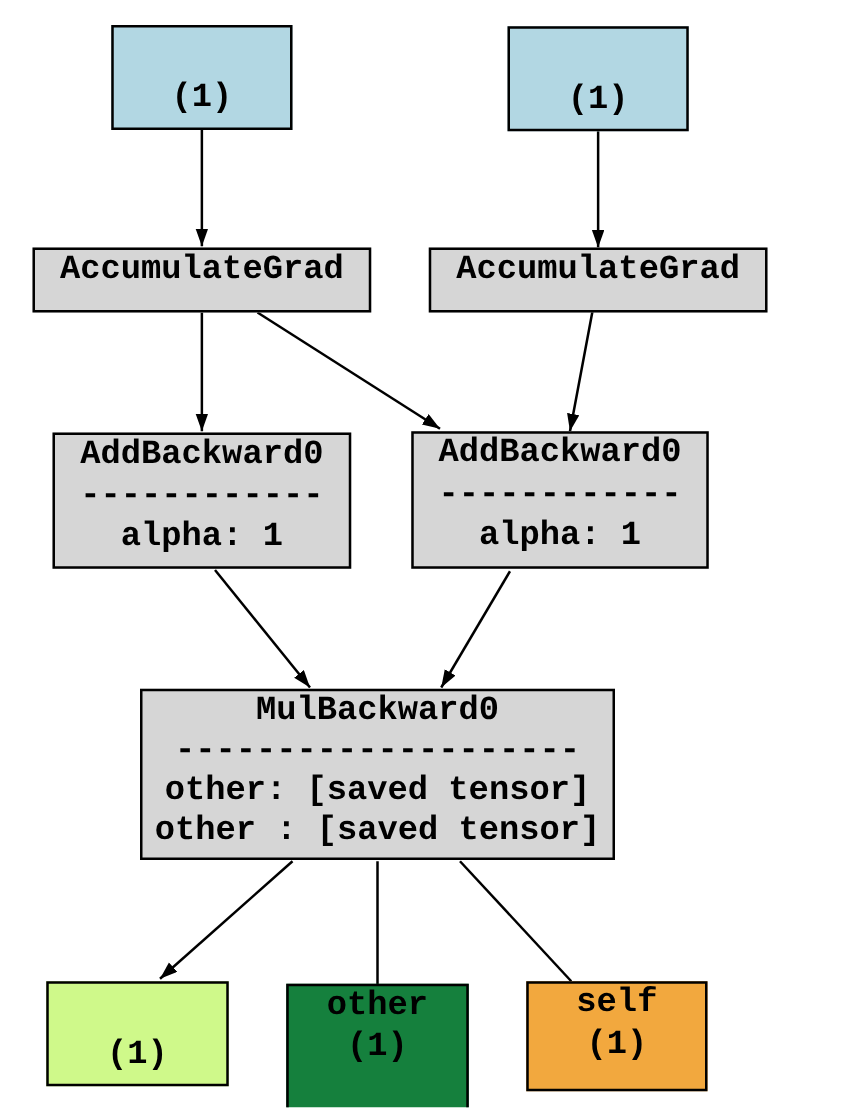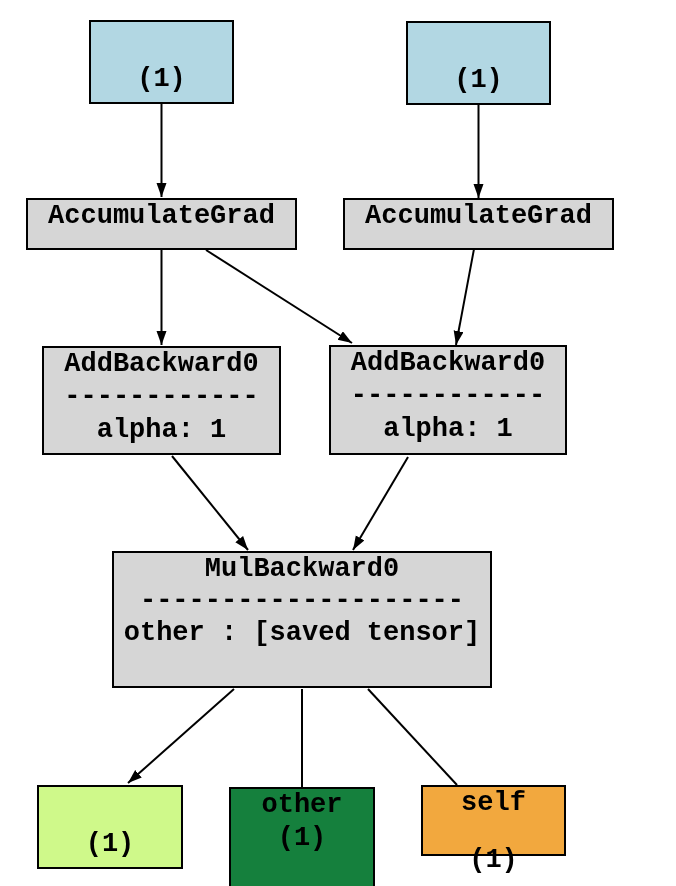--- a/index.html
+++ b/index.html
@@ -73,28 +73,29 @@
   </div>
   <div class="node" style="left: 329px; top: 345px; width: 238px; height: 110px; background: rgb(214, 214, 214);">
     <span class="line">AddBackward0</span>
     <span class="line">------------</span>
     <span class="line">alpha: 1</span>
   </div>
 
   <div class="node fn-multi" style="left: 112px; top: 551px; width: 380px; height: 137px; background: rgb(214, 214, 214);">
     <span class="line">MulBackward0</span>
     <span class="line">--------------------</span>
+    <span class="line">other: [saved tensor]</span>
     <span class="line">other : [saved tensor]</span>
   </div>
 
   <div class="node tensor-offset" style="left: 37px; top: 785px; width: 146px; height: 84px; background: rgb(207, 249, 138);">
     <span class="line">(1)</span>
   </div>
   <div class="node" style="left: 229px; top: 787px; width: 146px; height: 104px; background: #15803d;">
     <span class="line">other</span>
     <span class="line">(1)</span>
   </div>
-  <div class="node" style="left: 421px; top: 785px; width: 145px; height: 71px; background: rgb(242, 168, 62); gap: 24px;">
+  <div class="node" style="left: 421px; top: 785px; width: 145px; height: 88px; background: rgb(242, 168, 62);">
     <span class="line">self</span>
     <span class="line">(1)</span>
   </div>
 
 </div>
 
 </body></html>

